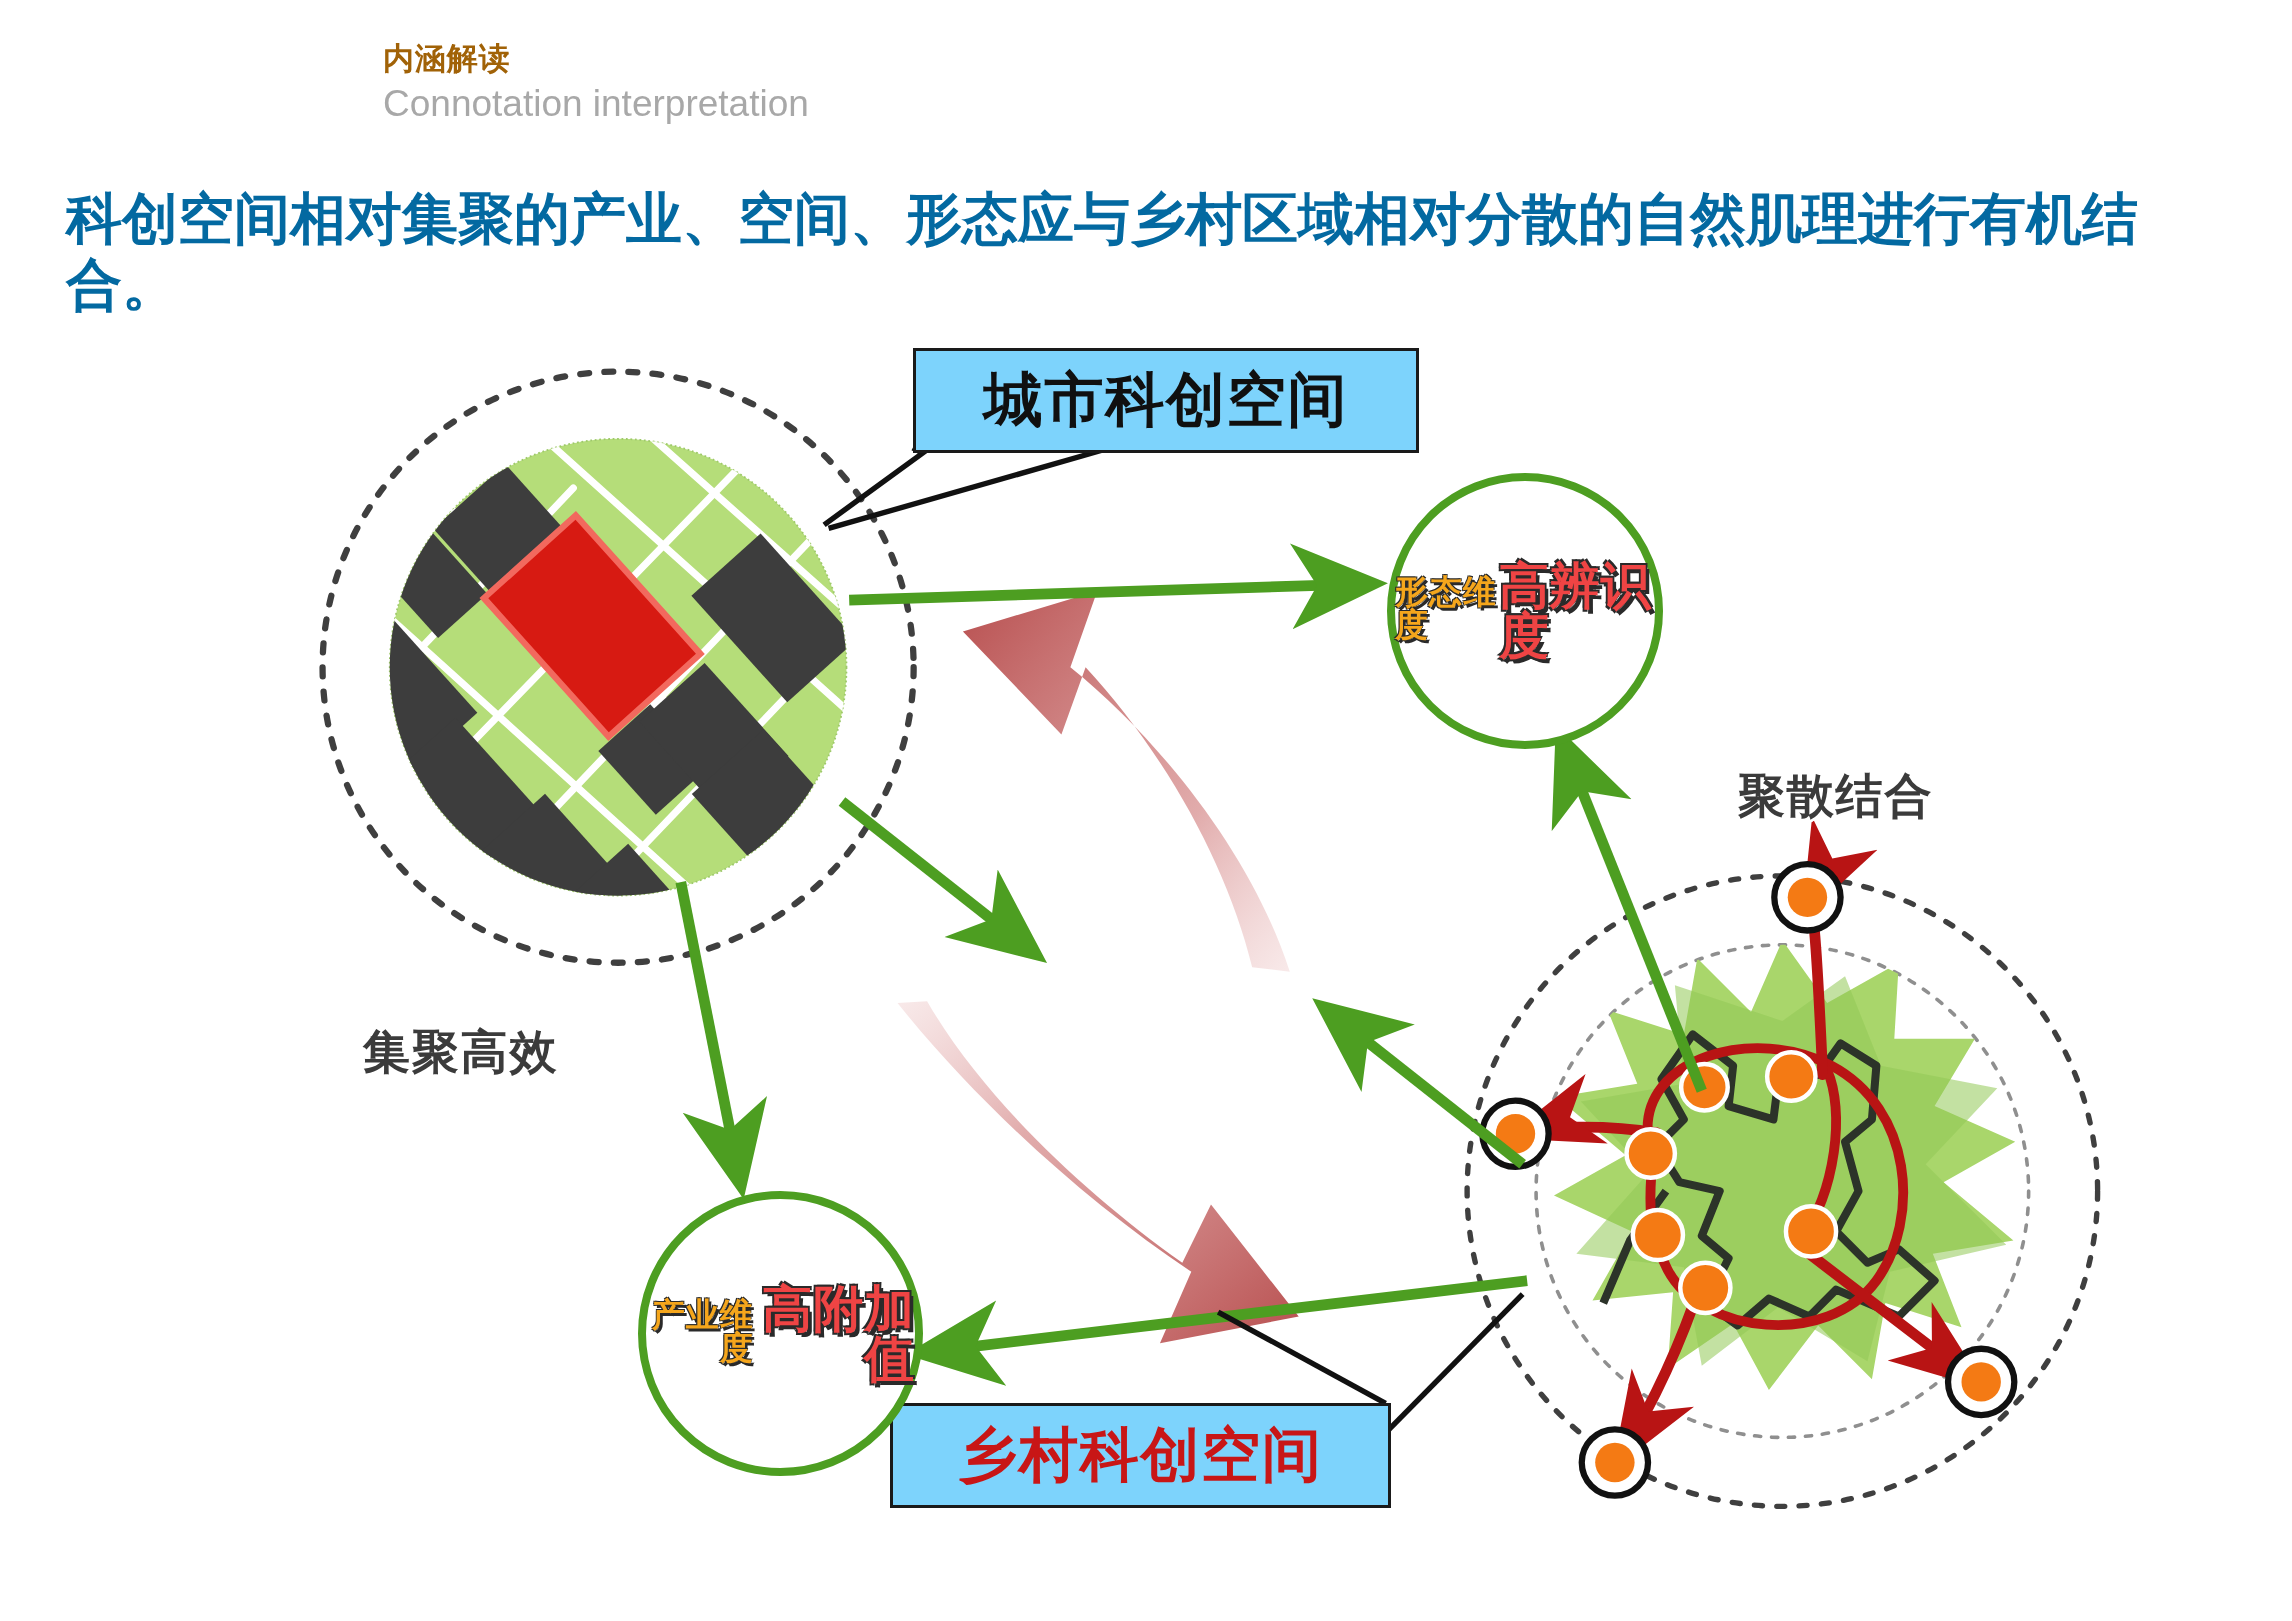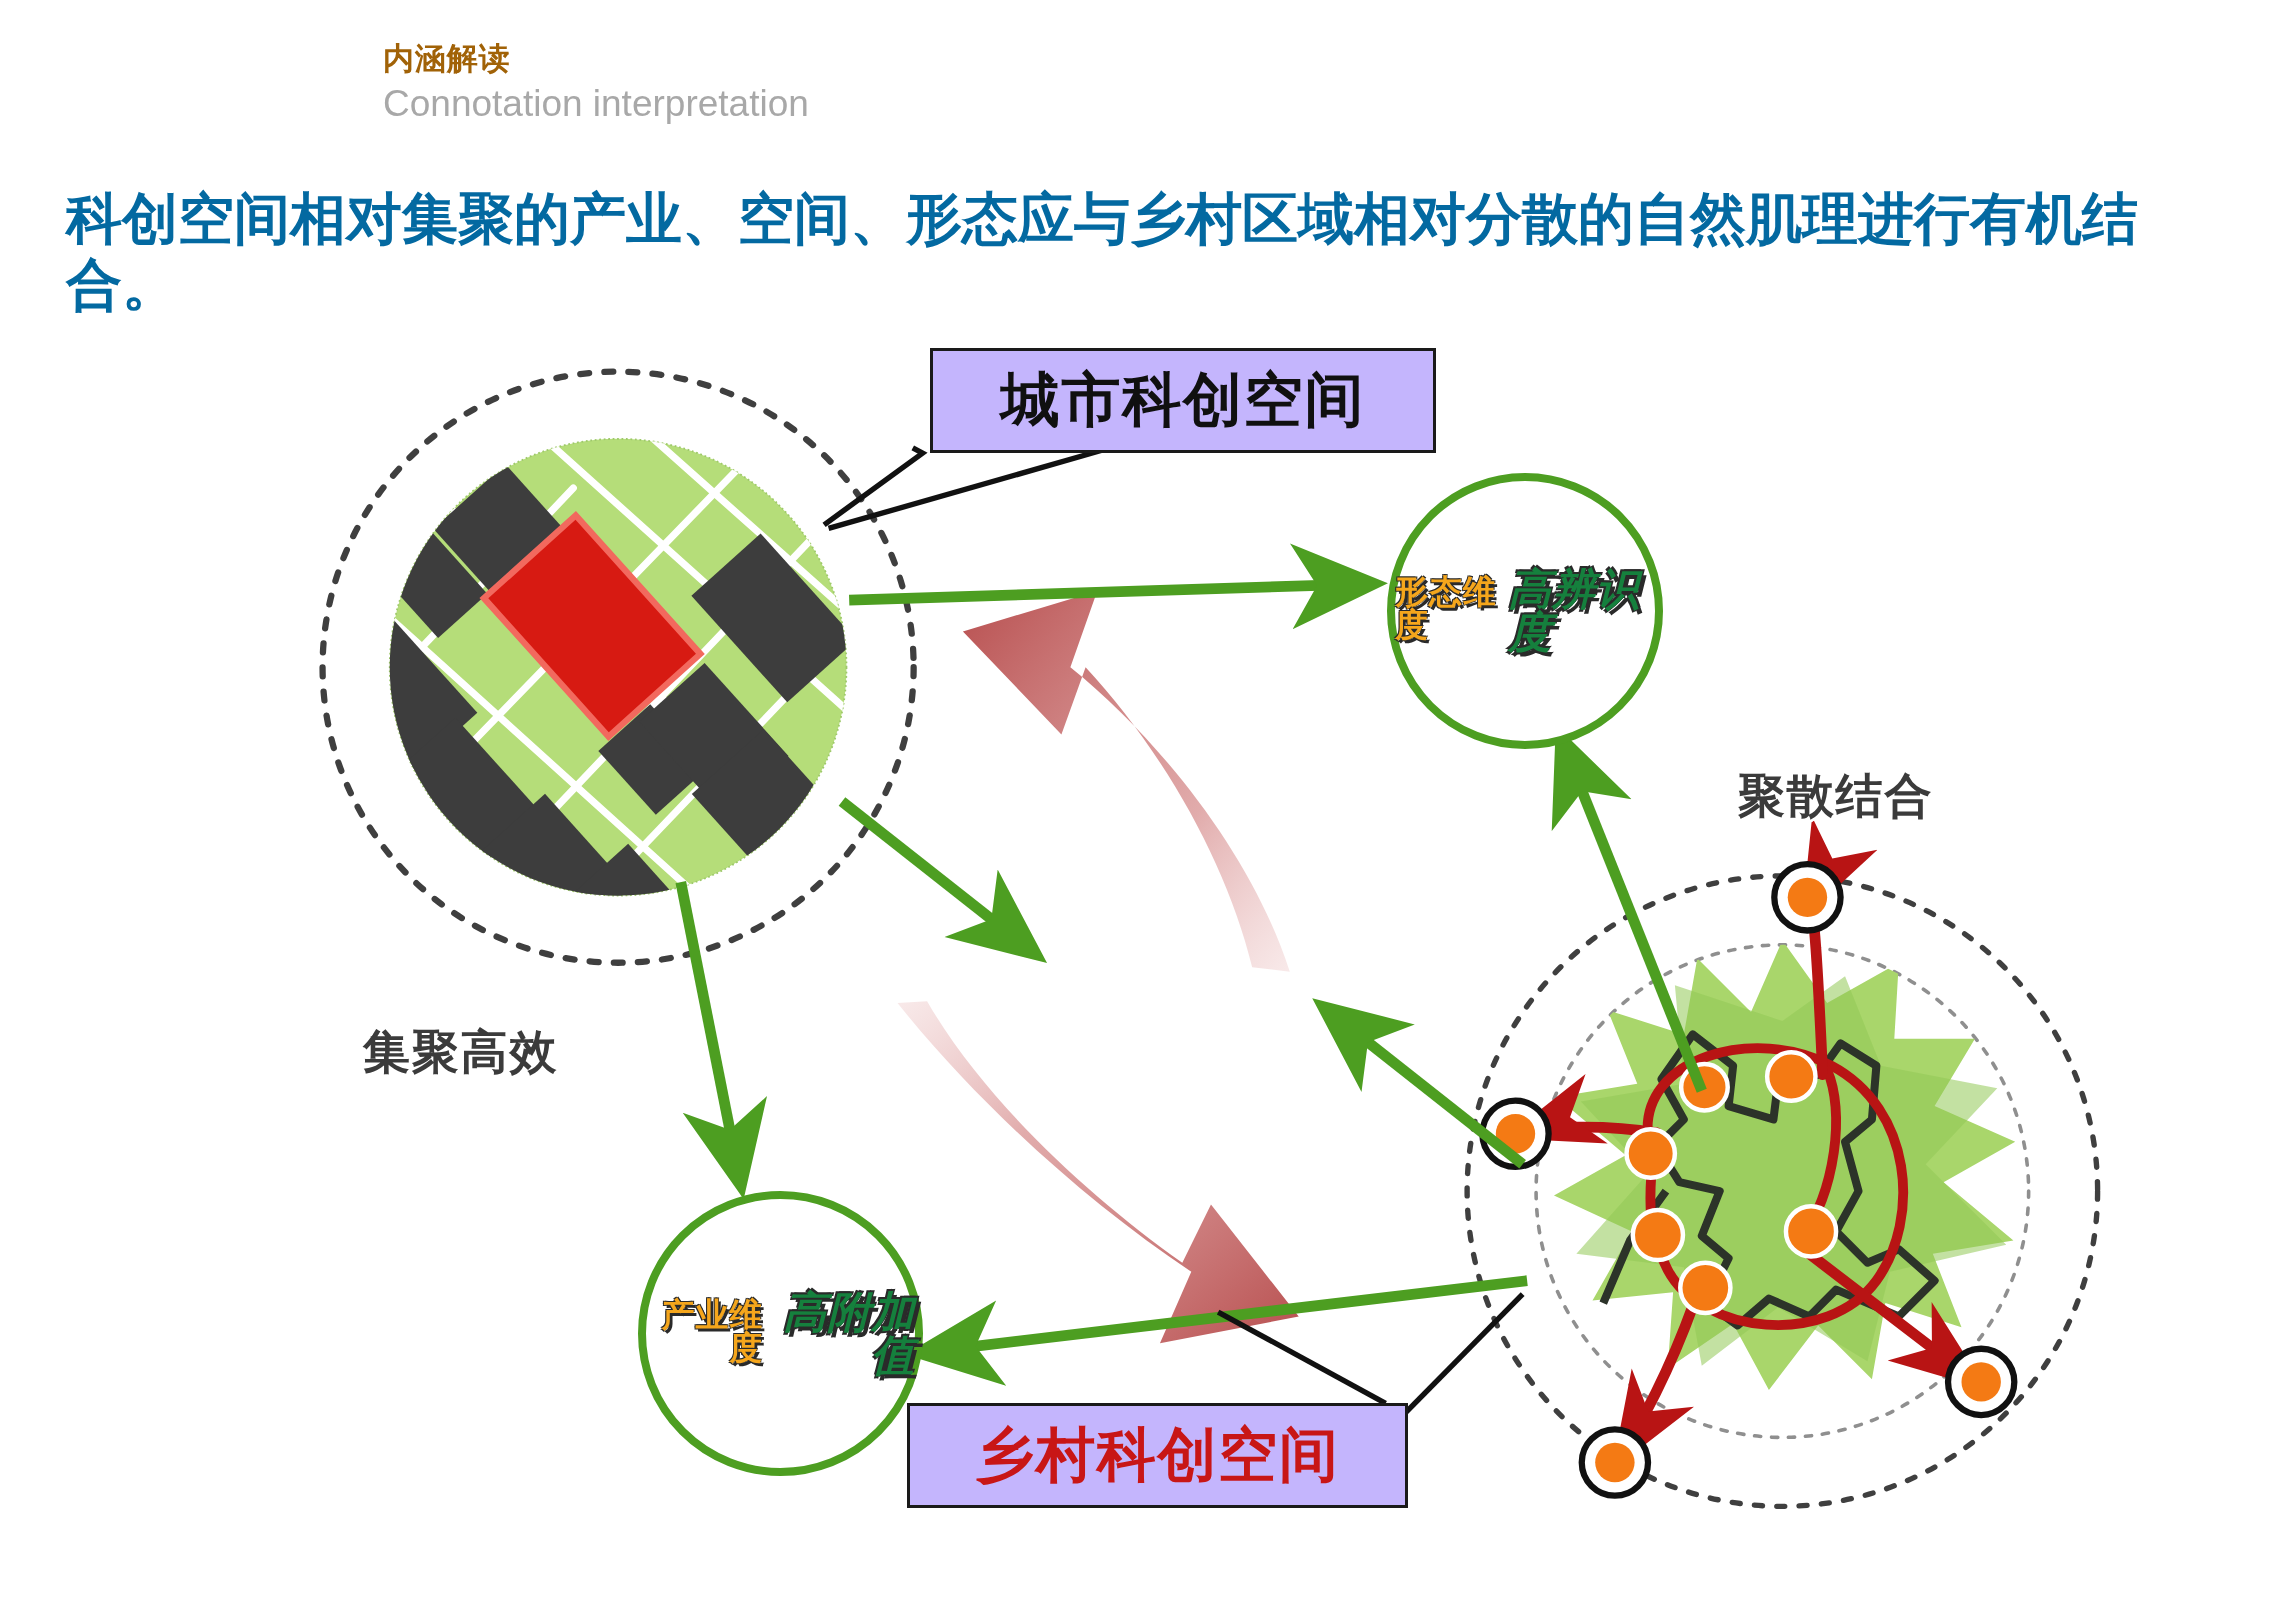--- a/index.html
+++ b/index.html
@@ -29,42 +29,42 @@
     position:absolute;left:66px;top:186px;width:2167px;
     font-size:56px;font-weight:700;color:#0369a1;line-height:1.18;
     letter-spacing:0px;
   }
 
   
   svg.canvas{position:absolute;left:0;top:0;width:2293px;height:1621px;overflow:visible;}
 
   
   .callout{
-    position:absolute;background:#c4b5fd;border:3.6px solid #1a1a1a;
+    position:absolute;background:#7dd3fc;border:3.6px solid #1a1a1a;
     display:flex;align-items:center;justify-content:center;
-    font-weight:700;letter-spacing:1.8px;margin-left:17px;
+    font-weight:700;letter-spacing:1.8px;
   }
   #callout-urban{left:913px;top:348px;width:500px;height:99px;font-size:59px;color:#101010;}
   #callout-rural{left:890px;top:1403px;width:495px;height:99px;font-size:59px;color:#c81616;}
 
   
   .dimcircle{
     position:absolute;border:8px solid #4d9e21;border-radius:50%;
     background:#fff;display:flex;flex-direction:row;
     align-items:center;justify-content:center;
   }
   .dim-sub{
     font-size:33px;font-weight:700;color:#f5a61c;
     text-shadow:2.7px 2.7px 0 #2a2a2a, -0.9px -0.9px 0 #2a2a2a, 0.9px -0.9px 0 #2a2a2a, -0.9px 0.9px 0 #2a2a2a;
     letter-spacing:0.9px;line-height:1;margin-bottom:5.4px;
   }
   .dim-main{
-    font-size:43px;font-weight:700;color:#15803d;
+    font-size:50px;font-weight:700;color:#ef4444;
     text-shadow:3.6px 3.6px 0 #2a2a2a, -1.8px -1.8px 0 #2a2a2a, 1.8px -1.8px 0 #2a2a2a, -1.8px 1.8px 0 #2a2a2a;
-    letter-spacing:0.9px;line-height:1;font-style:italic;
+    letter-spacing:0.9px;line-height:1;
   }
   #circle-form{left:1387px;top:473px;width:260px;height:260px;}
   #circle-space{left:1037px;top:840px;width:273px;height:273px;}
   #circle-industry{left:638px;top:1191px;width:269px;height:269px;text-align:right;}
 
   
   .outline-label{
     position:absolute;font-size:47px;font-weight:700;color:#3b3b3b;
     letter-spacing:1.8px;line-height:1;
     text-shadow:

